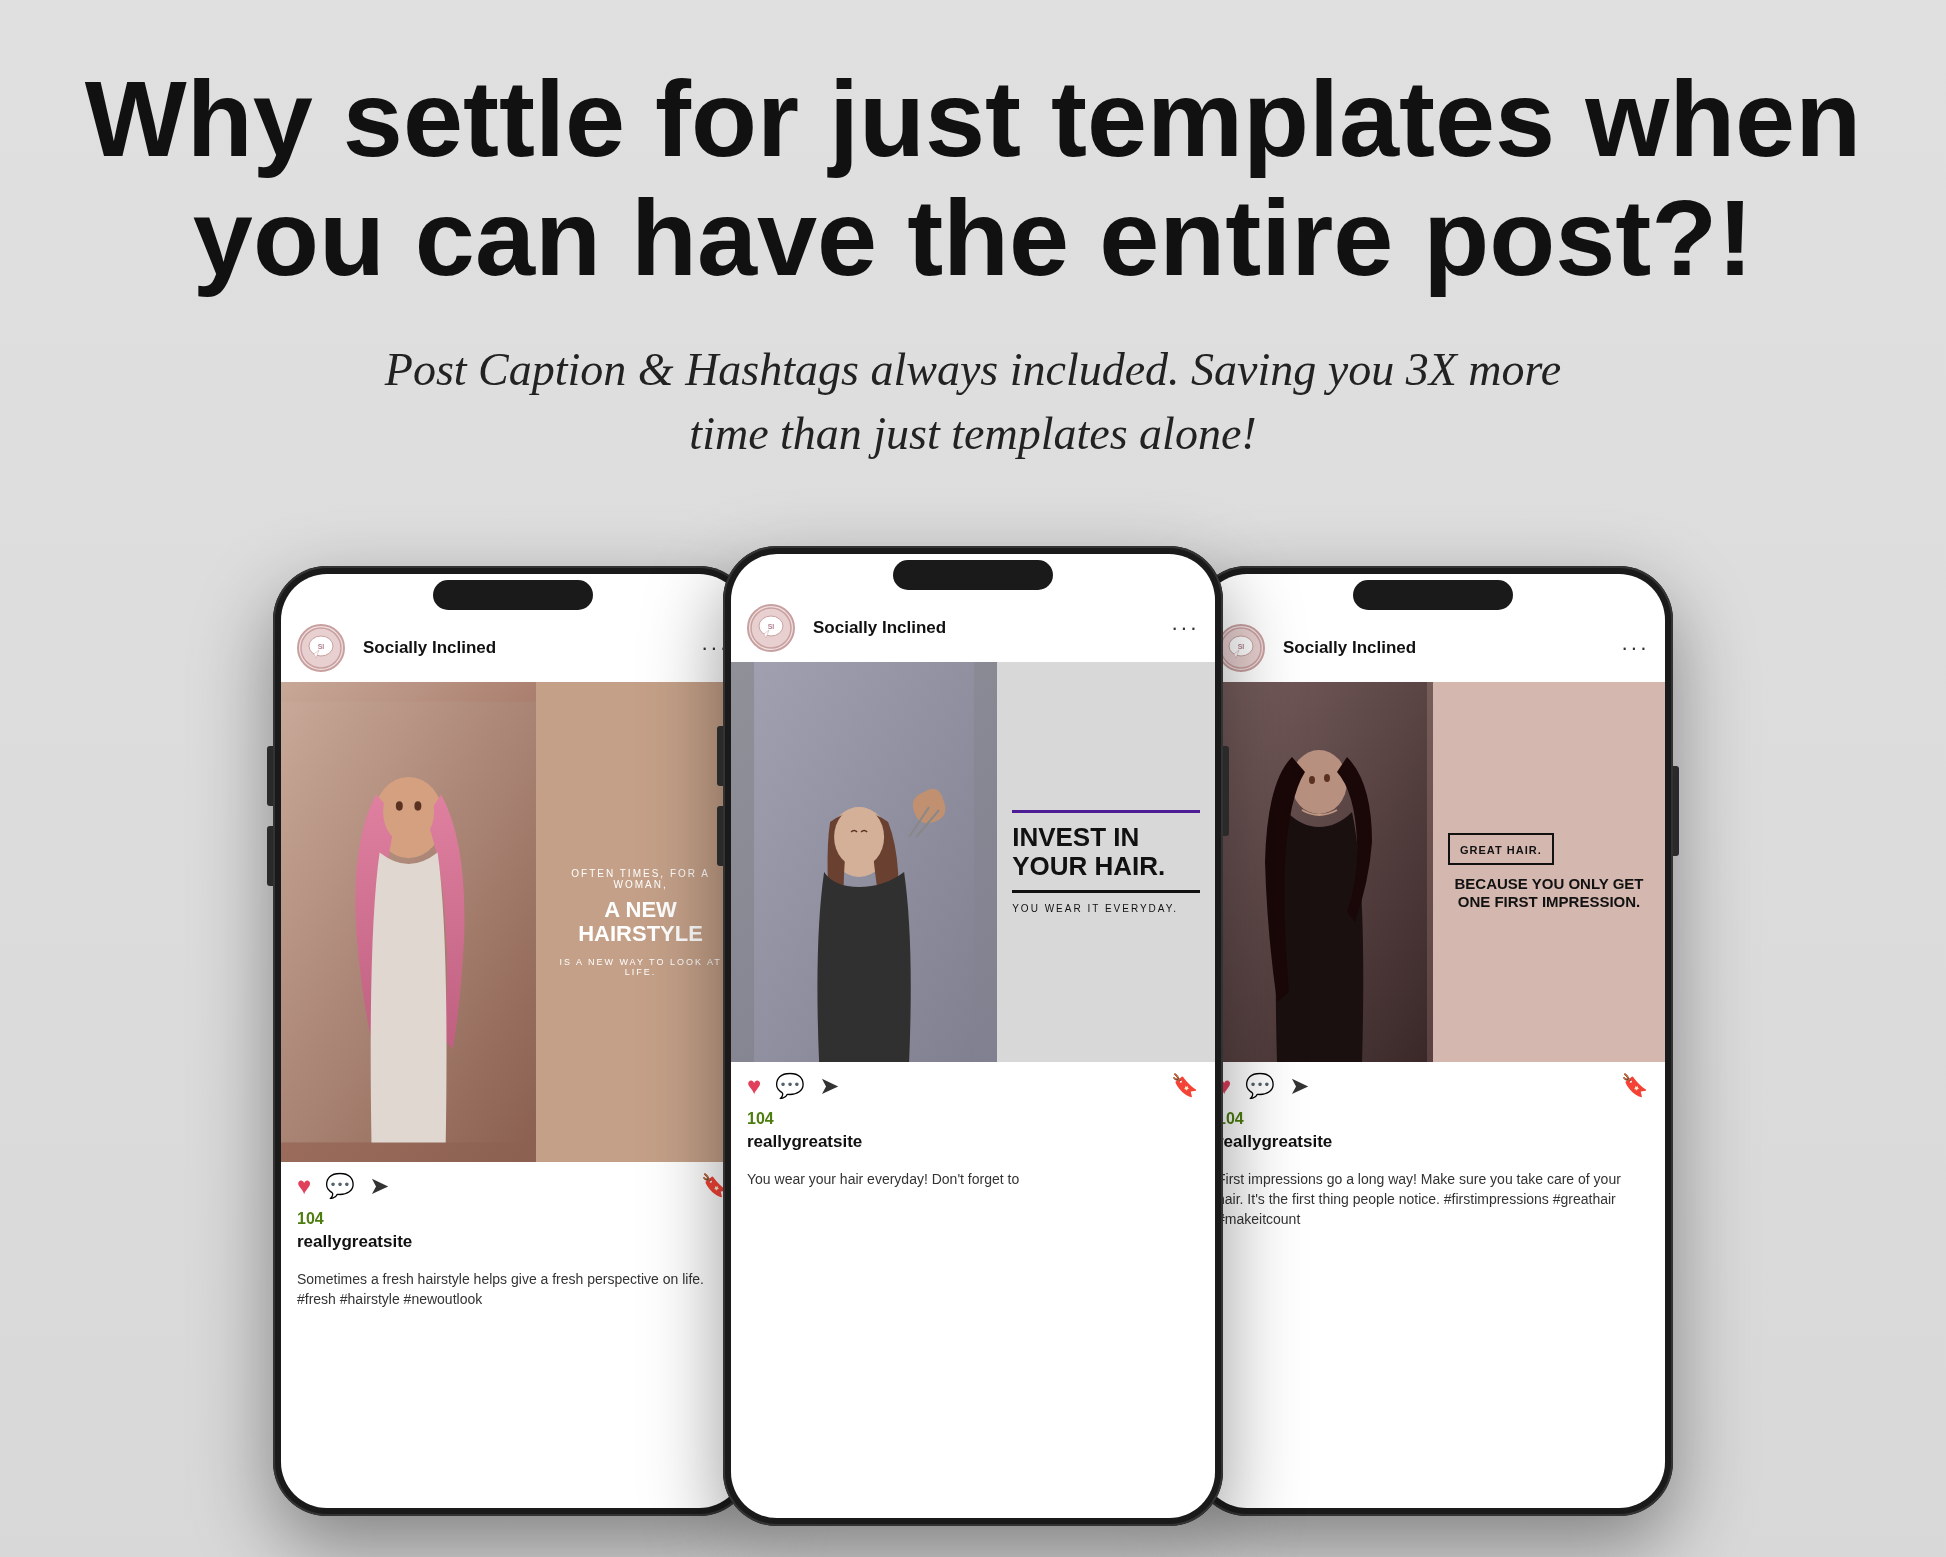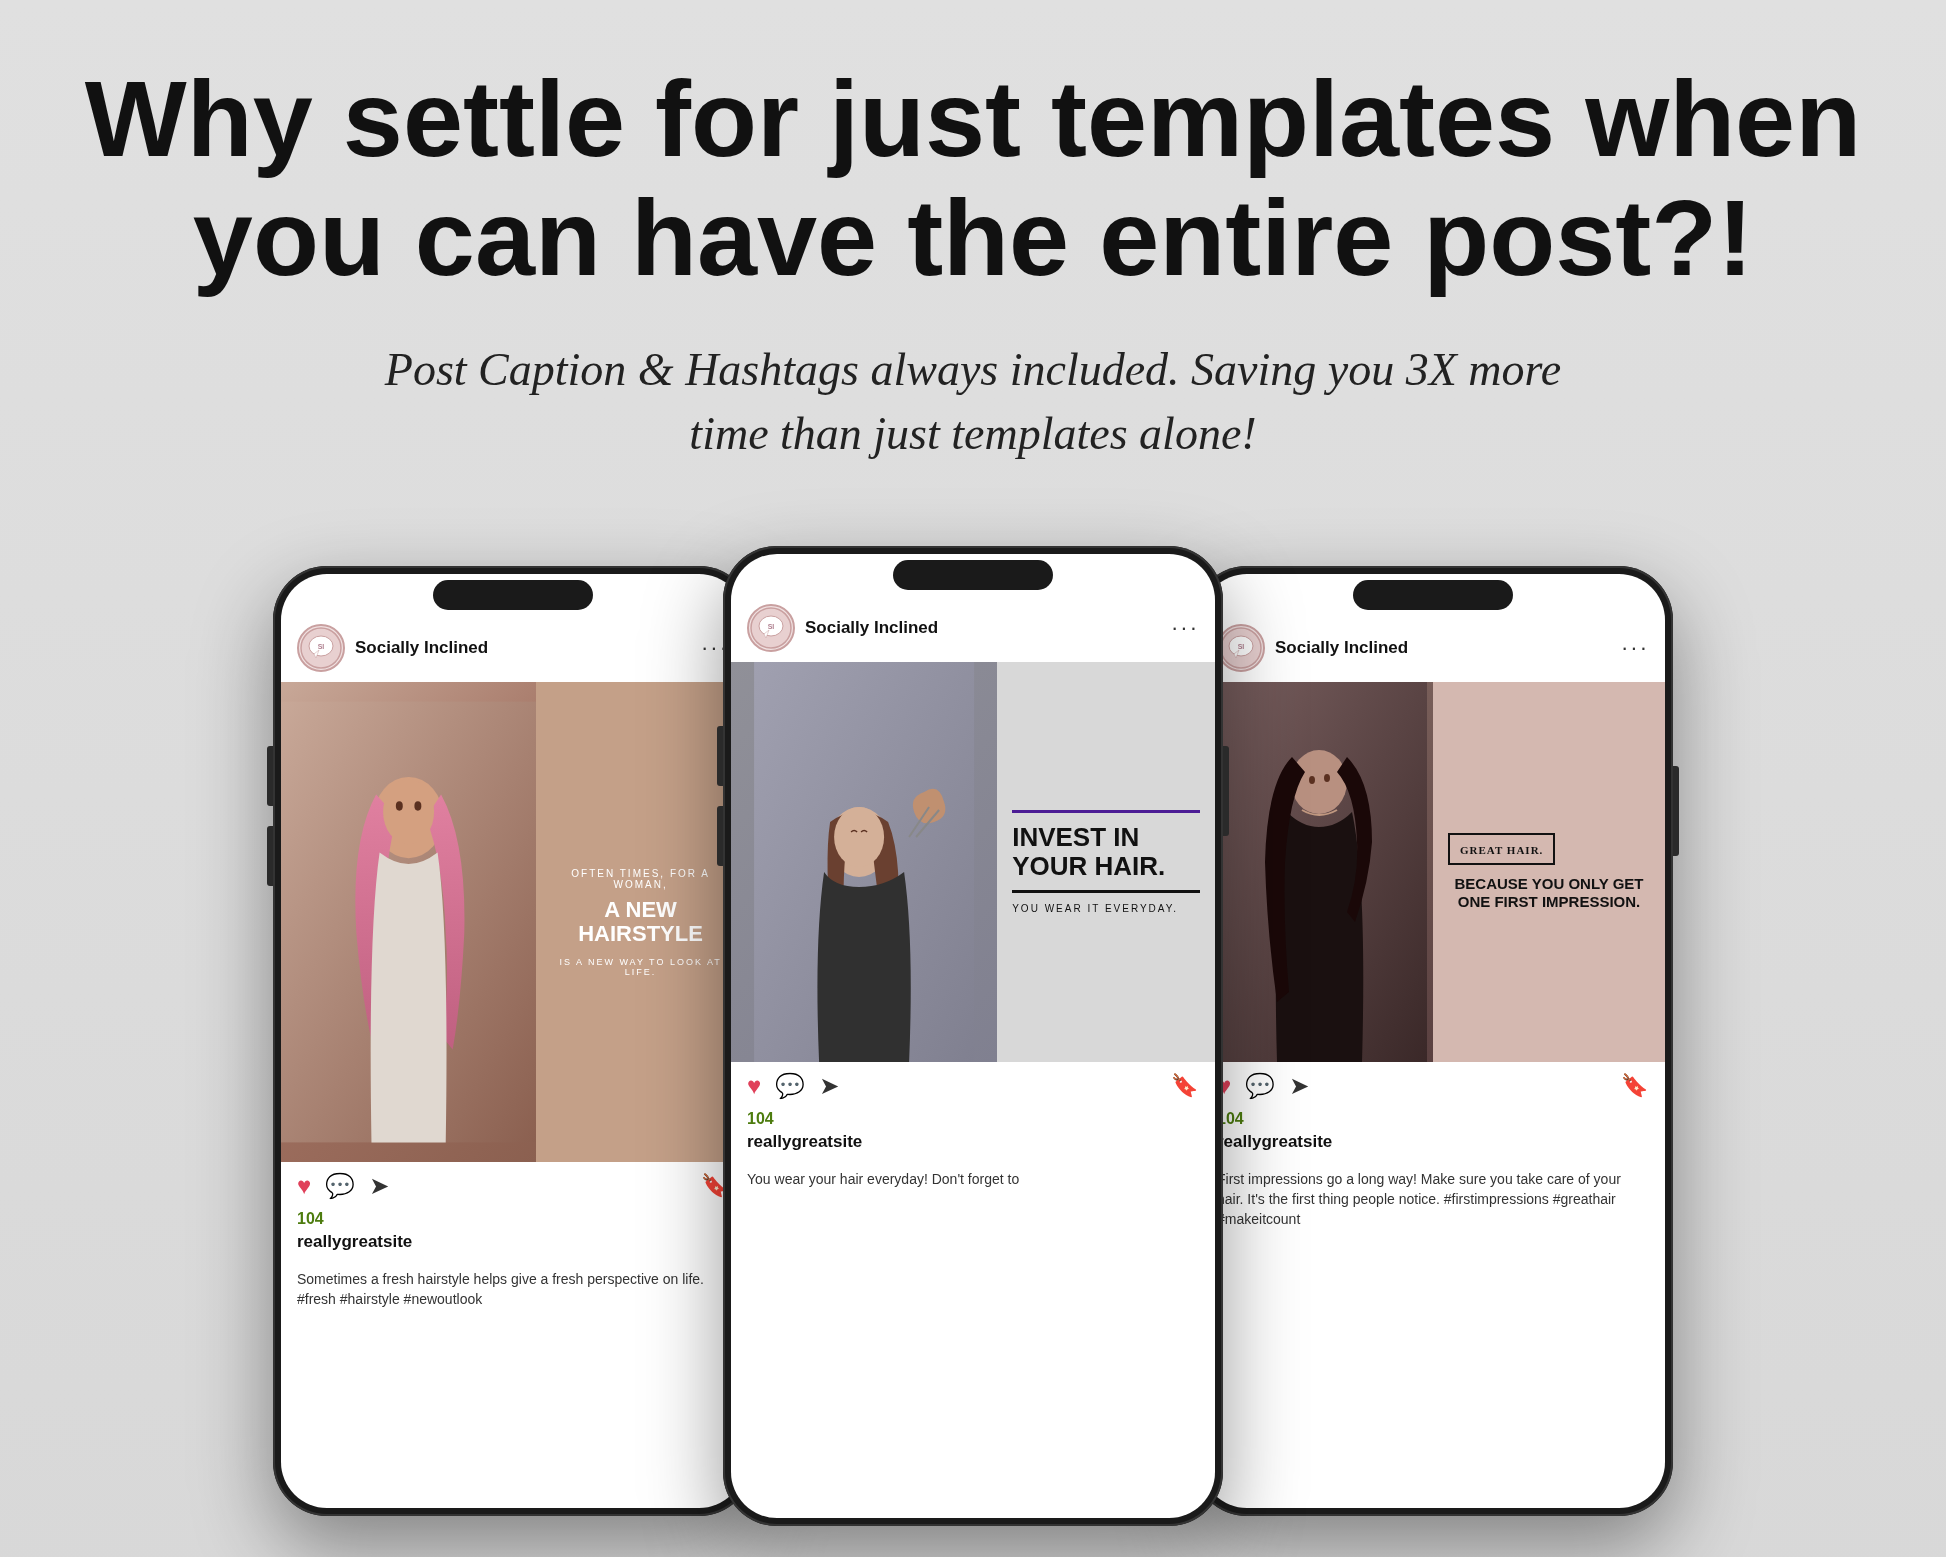--- a/index.html
+++ b/index.html
@@ -150,21 +150,21 @@
     .ig-header {
       display: flex;
       align-items: center;
       padding: 10px 16px;
       justify-content: space-between;
     }
 
     .ig-header-left {
       display: flex;
       align-items: center;
-      gap: 10px;
+      gap: 18px;
     }
 
     .ig-avatar {
       width: 48px;
       height: 48px;
       border-radius: 50%;
       border: 2px solid #c9a0a0;
       background: #f0e0e0;
       display: flex;
       align-items: center;
@@ -331,21 +331,20 @@
       padding: 5px 10px;
       margin-bottom: 10px;
     }
 
     .great-hair-label {
       font-size: 11px;
       font-weight: 700;
       color: #111;
       letter-spacing: 1px;
       text-transform: uppercase;
-      font-family: Liberation Serif, serif;
     }
 
     .great-hair-text {
       font-size: 15px;
       font-weight: 900;
       color: #111;
       line-height: 1.2;
       text-transform: uppercase;
       font-family: 'Arial Black', Arial, sans-serif;
       text-align: center;

